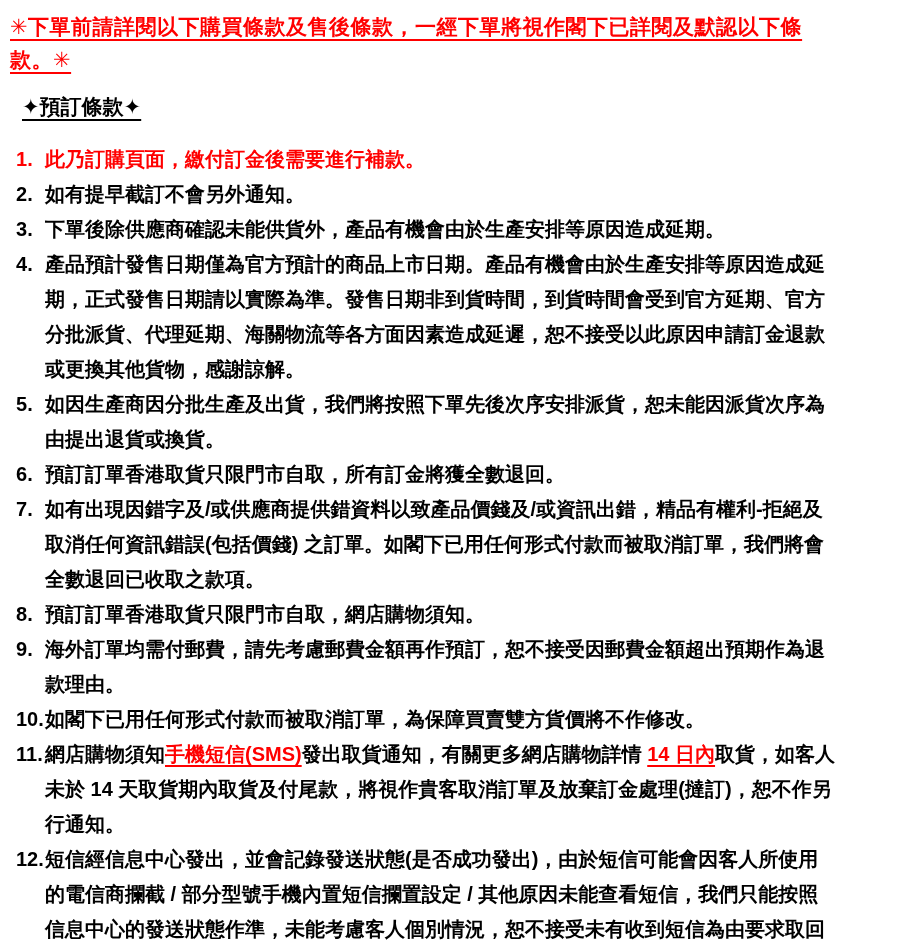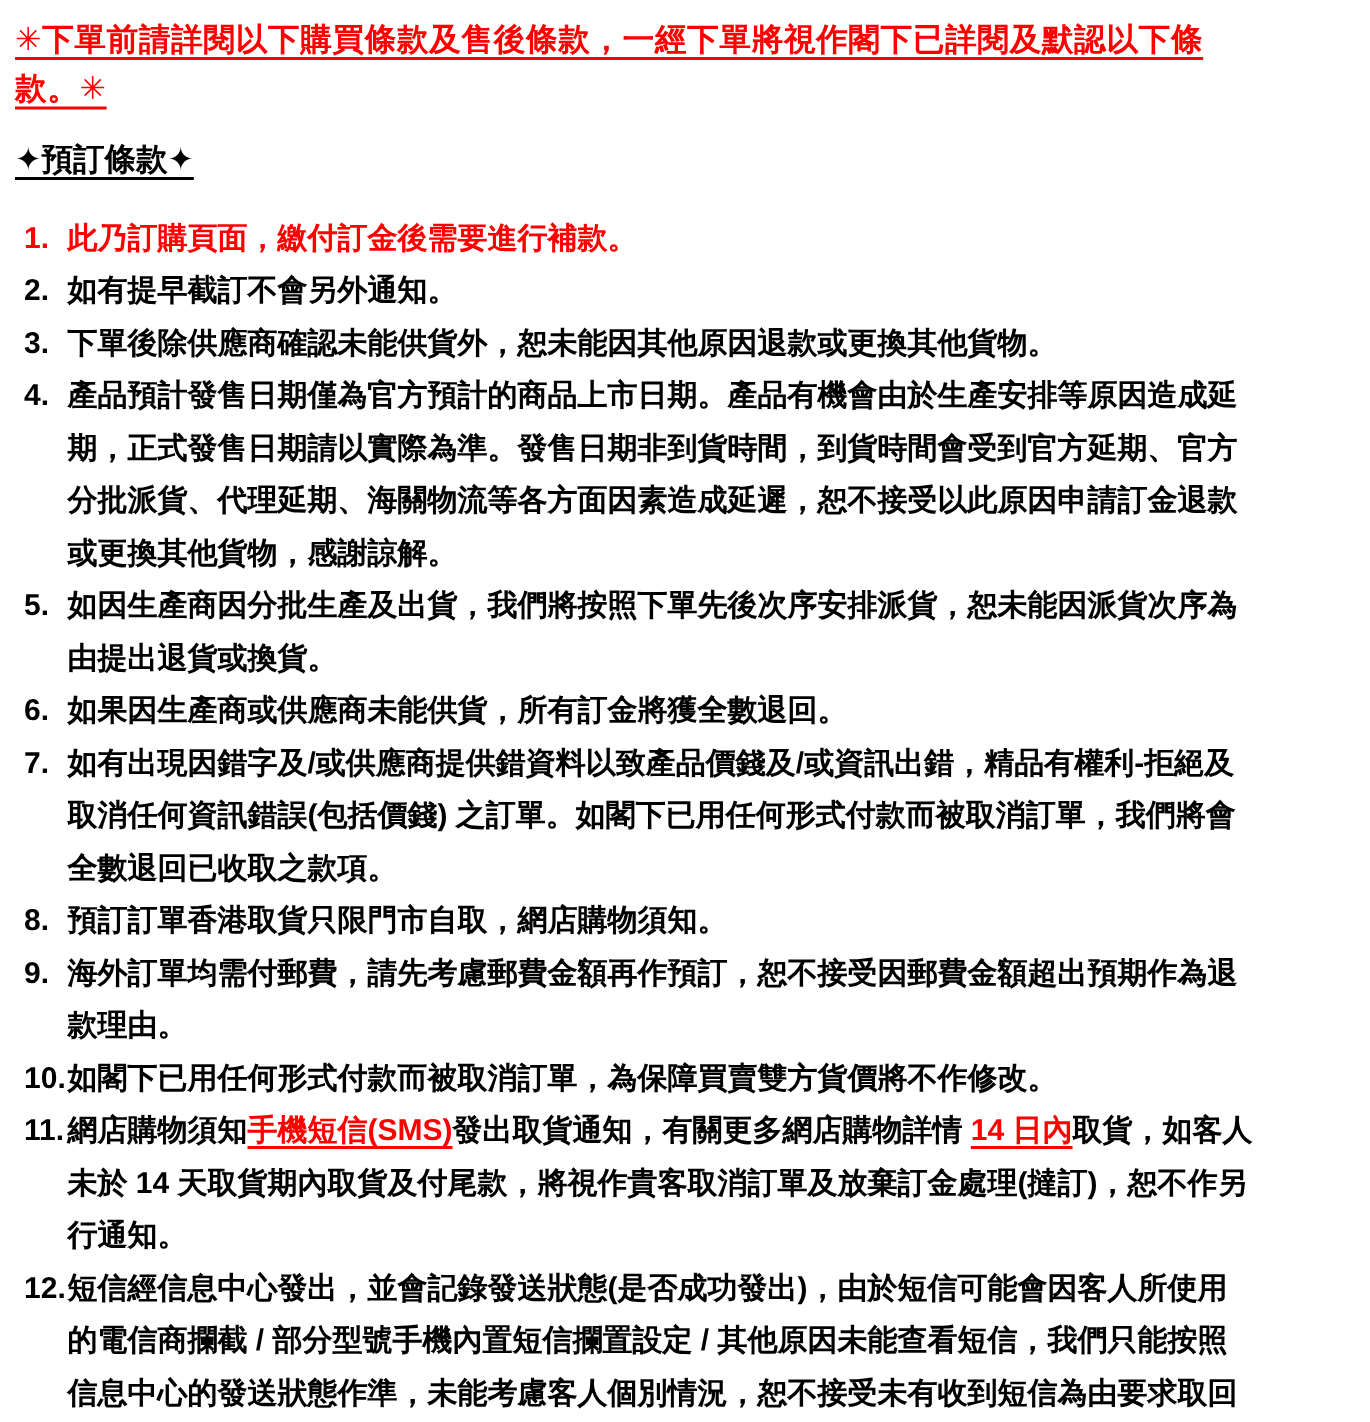--- a/index.html
+++ b/index.html
@@ -28,21 +28,21 @@
     letter-spacing: 0.5px;
   }
   
   .section-title {
     color: #000000;
     font-size: 21px;
     line-height: 30px;
     text-decoration: underline;
     text-underline-offset: 5px;
     text-decoration-thickness: 2px;
-    margin: 0 0 14px 2px;
+    margin: 0 0 14px 14px;
     display: inline-block;
   }
   
   ol.terms {
     list-style: none;
     counter-reset: term;
     margin: 6px 0 0 0;
     padding: 0;
     font-size: 20px;
     line-height: 35px;
@@ -84,24 +84,24 @@
 
   <div class="notice">✳下單前請詳閱以下購買條款及售後條款，一經下單將視作閣下已詳閱及默認以下條款。✳</div>
 
   <div>
     <span class="section-title">✦預訂條款✦</span>
   </div>
 
   <ol class="terms">
       <li class="red"><span class="seg-red">此乃訂購頁面，繳付訂金後需要進行補款。</span></li>
       <li><span class="seg-normal">如有提早截訂不會另外通知。</span></li>
-      <li><span class="seg-normal">下單後除供應商確認未能供貨外，恕未能因其他原因退款或更換其他貨物。</span></li>
+      <li><span class="seg-normal">下單後除供應商確認未能供貨外，產品有機會由於生產安排等原因造成延期。</span></li>
       <li><span class="seg-normal">產品預計發售日期僅為官方預計的商品上市日期。產品有機會由於生產安排等原因造成延期，正式發售日期請以實際為準。發售日期非到貨時間，到貨時間會受到官方延期、官方分批派貨、代理延期、海關物流等各方面因素造成延遲，恕不接受以此原因申請訂金退款或更換其他貨物，感謝諒解。</span></li>
       <li><span class="seg-normal">如因生產商因分批生產及出貨，我們將按照下單先後次序安排派貨，恕未能因派貨次序為由提出退貨或換貨。</span></li>
-      <li><span class="seg-normal">如果因生產商或供應商未能供貨，所有訂金將獲全數退回。</span></li>
+      <li><span class="seg-normal">預訂訂單香港取貨只限門市自取，所有訂金將獲全數退回。</span></li>
       <li><span class="seg-normal">如有出現因錯字及/或供應商提供錯資料以致產品價錢及/或資訊出錯，精品有權利-拒絕及取消任何資訊錯誤(包括價錢) 之訂單。如閣下已用任何形式付款而被取消訂單，我們將會全數退回已收取之款項。</span></li>
       <li><span class="seg-normal">預訂訂單香港取貨只限門市自取，網店購物須知。</span></li>
       <li><span class="seg-normal">海外訂單均需付郵費，請先考慮郵費金額再作預訂，恕不接受因郵費金額超出預期作為退款理由。</span></li>
       <li><span class="seg-normal">如閣下已用任何形式付款而被取消訂單，為保障買賣雙方貨價將不作修改。</span></li>
       <li><span class="seg-normal">網店購物須知</span><span class="seg-red-underline">手機短信(SMS)</span><span class="seg-normal">發出取貨通知，有關更多網店購物詳情 </span><span class="seg-red-underline">14 日內</span><span class="seg-normal">取貨，如客人未於 14 天取貨期內取貨及付尾款，將視作貴客取消訂單及放棄訂金處理(撻訂)，恕不作另行通知。</span></li>
       <li><span class="seg-normal">短信經信息中心發出，並會記錄發送狀態(是否成功發出)，由於短信可能會因客人所使用的電信商攔截 / 部分型號手機內置短信攔置設定 / 其他原因未能查看短信，我們只能按照信息中心的發送狀態作準，未能考慮客人個別情況，恕不接受未有收到短信為由要求取回已撻訂的貨物或訂金。</span></li>
       <li><span class="seg-normal">有關更多網店購物詳情，請參閱 </span><a href="#" class="seg-link">網店購物須知</a><span class="seg-normal"> 。</span></li>
     </ol>
 
 </div>

